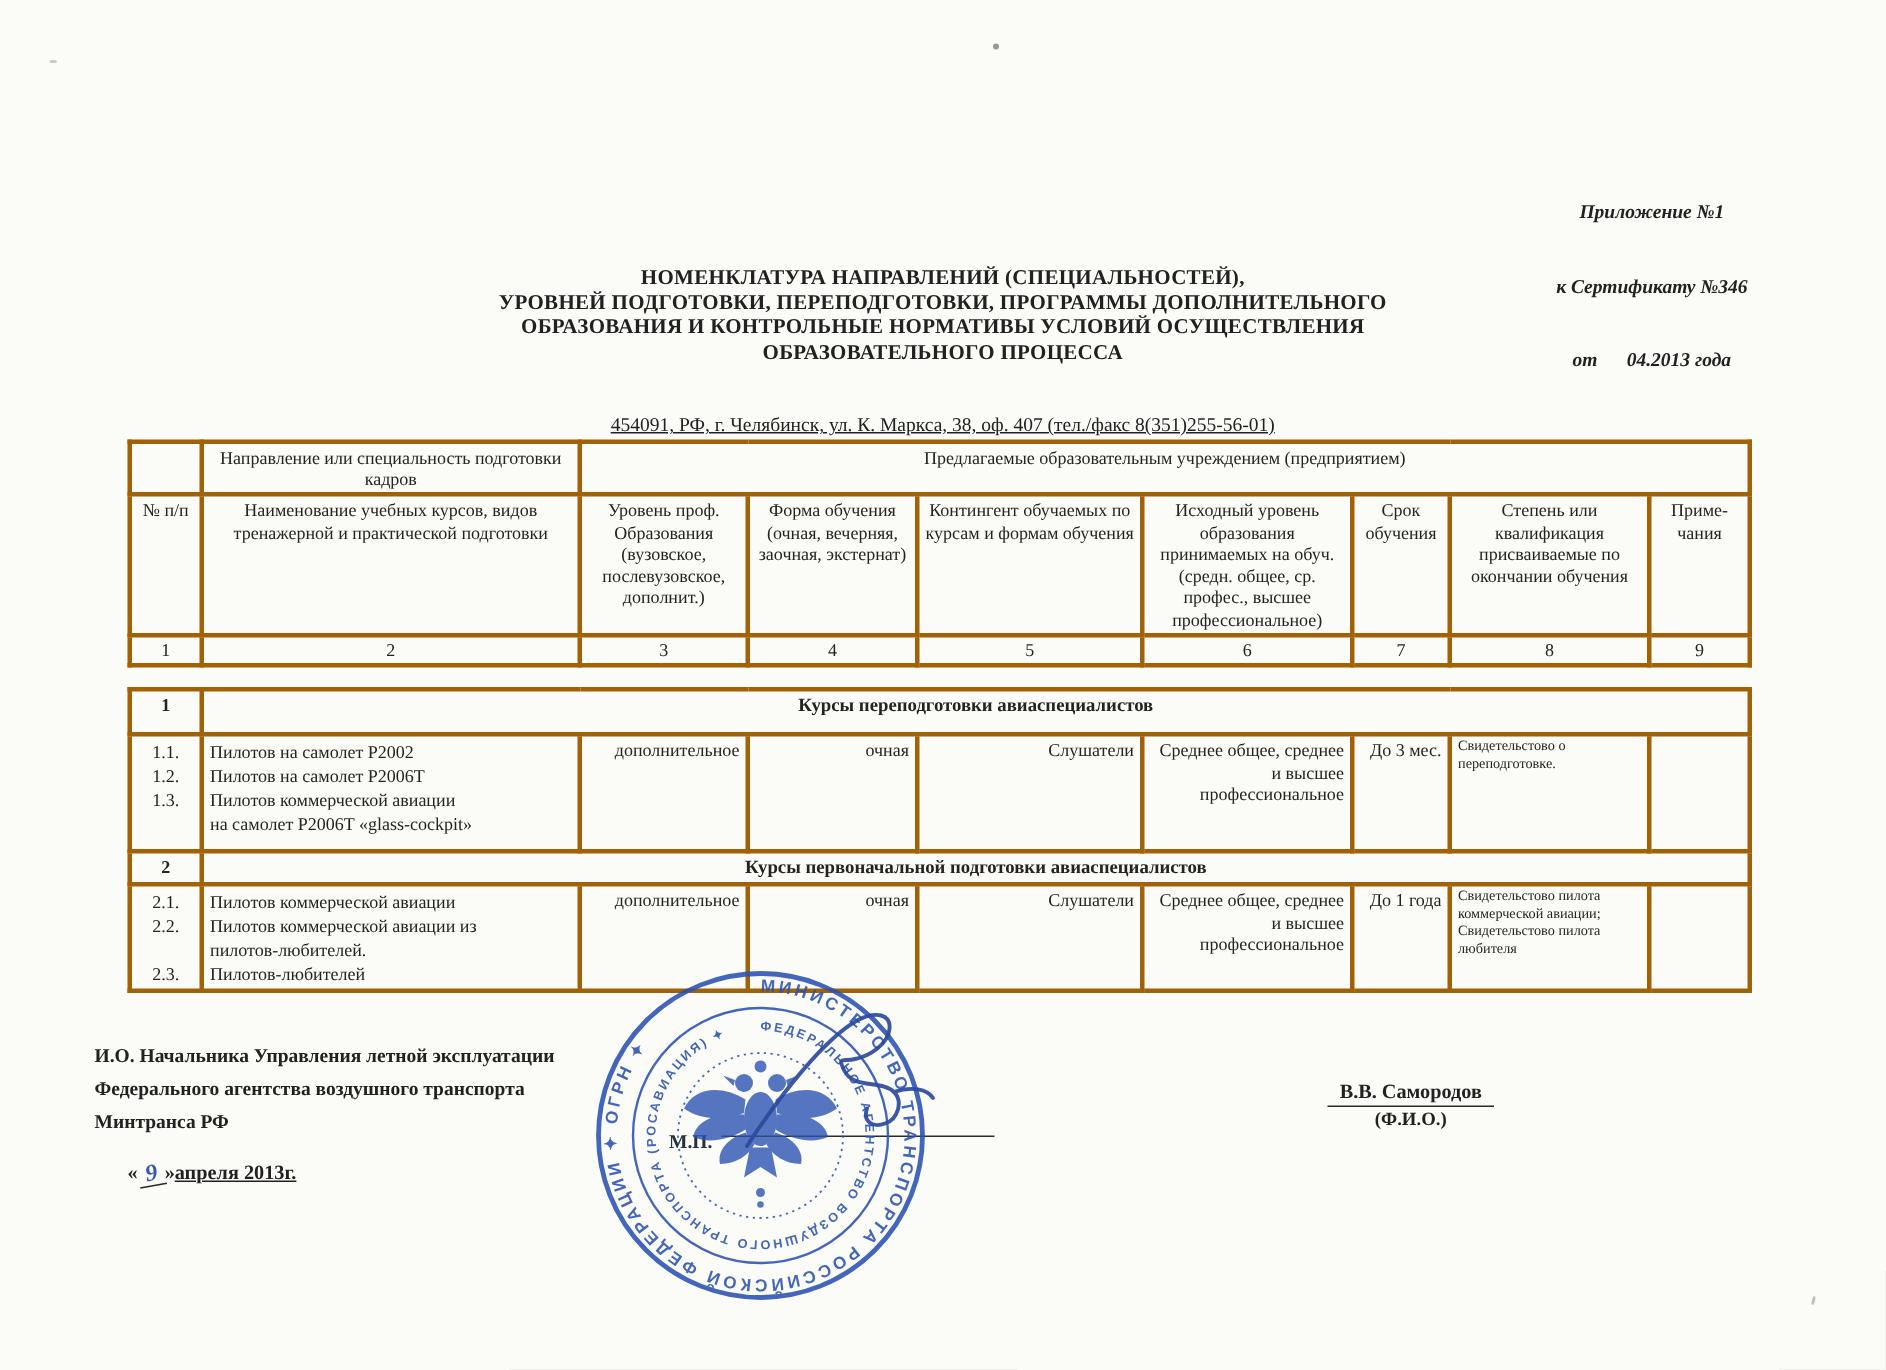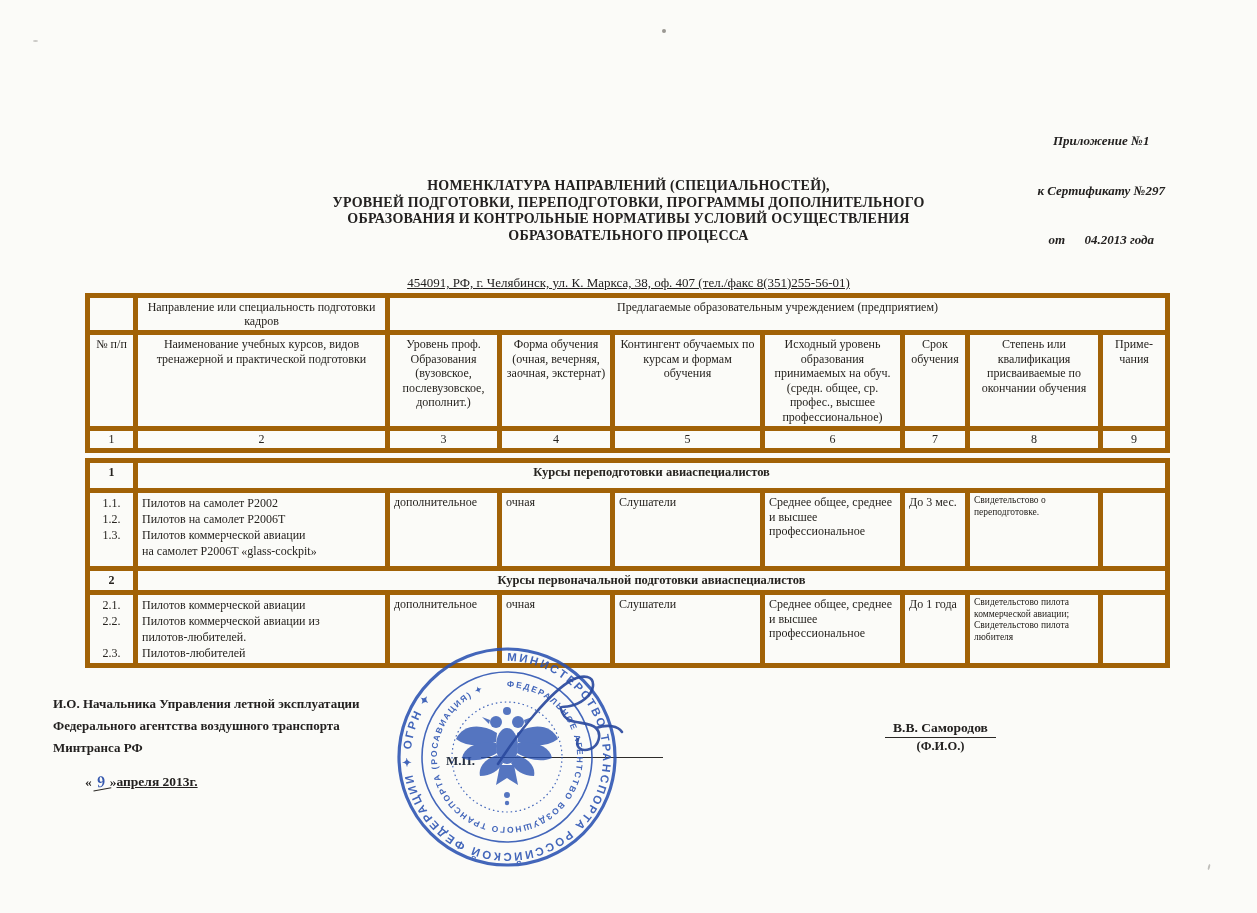--- a/index.html
+++ b/index.html
@@ -30,39 +30,39 @@
     position:absolute; top:275px; left:0; width:100%;
     text-align:center; font-size:13px; text-decoration:underline;
   }
   
   table.tbl{
     position:absolute; left:85px; width:1080px;
     border-collapse:collapse; table-layout:fixed;
     font-size:12px; color:#26231f;
   }
   table.tbl td{
-    border:5px solid #a16207; padding:2px 4px;
+    border:3px solid #a16207; padding:2px 4px;
     overflow:hidden; vertical-align:top;
   }
   .tbl-head{ top:293px; }
   .tbl-body{ top:458px; }
   .rowA td{ text-align:center; vertical-align:middle; line-height:14px; }
   .rowB td{ text-align:center; line-height:14.5px; padding-top:4px; }
   .rowC td{ text-align:center; line-height:13px; padding:1px; }
   .sec-num{ text-align:center; font-weight:bold; vertical-align:top; }
   .sec-title{ text-align:center; font-weight:bold; font-size:12.5px; vertical-align:middle; }
-  .cell-mid{ text-align:left; vertical-align:middle; line-height:14.5px; }
+  .cell-mid{ text-align:right; vertical-align:middle; line-height:14.5px; }
   .cell-nowrap{ white-space:nowrap; padding:2px 1px; }
   .cell-note{ font-size:9.5px; line-height:11.5px; vertical-align:top; padding-top:3px; }
   .ln{ min-height:16px; line-height:16px; }
   .nums-col .ln{ text-align:center; }
   .courses-col{ padding-left:6px; }
   
   .sign-block{
-    position:absolute; left:53px; top:693px;
+    position:absolute; left:63px; top:693px;
     font-weight:bold; font-size:13px; line-height:22px;
   }
   .date-line{
     position:absolute; left:85px; top:774px;
     font-weight:bold; font-size:13.5px;
   }
   .hand-day{
     display:inline-block; color:#3558ae; font-style:italic;
     font-size:16px; transform:rotate(-10deg) translateY(1px);
     border-bottom:1.5px solid #2a2825; padding:0 5px; line-height:14px;
@@ -94,21 +94,21 @@
 <body>
 
 <div class="page">
 
   <div class="speck s1"></div>
   <div class="speck s2"></div>
   <div class="speck s3"></div>
 
   <div class="corner">
     <div>Приложение №1</div>
-    <div>к Сертификату №297</div>
+    <div>к Сертификату №346</div>
     <div>от      04.2013 года</div>
   </div>
 
   <div class="title">
     <div>НОМЕНКЛАТУРА НАПРАВЛЕНИЙ (СПЕЦИАЛЬНОСТЕЙ),</div>
     <div>УРОВНЕЙ ПОДГОТОВКИ, ПЕРЕПОДГОТОВКИ, ПРОГРАММЫ ДОПОЛНИТЕЛЬНОГО</div>
     <div>ОБРАЗОВАНИЯ И КОНТРОЛЬНЫЕ НОРМАТИВЫ УСЛОВИЙ ОСУЩЕСТВЛЕНИЯ</div>
     <div>ОБРАЗОВАТЕЛЬНОГО ПРОЦЕССА</div>
   </div>
   <div class="addr">454091, РФ, г. Челябинск, ул. К. Маркса, 38, оф. 407 (тел./факс 8(351)255-56-01)</div>

